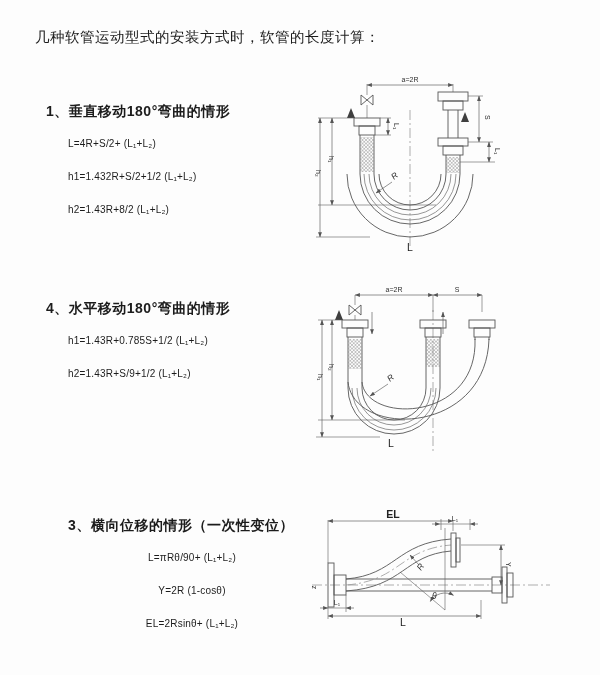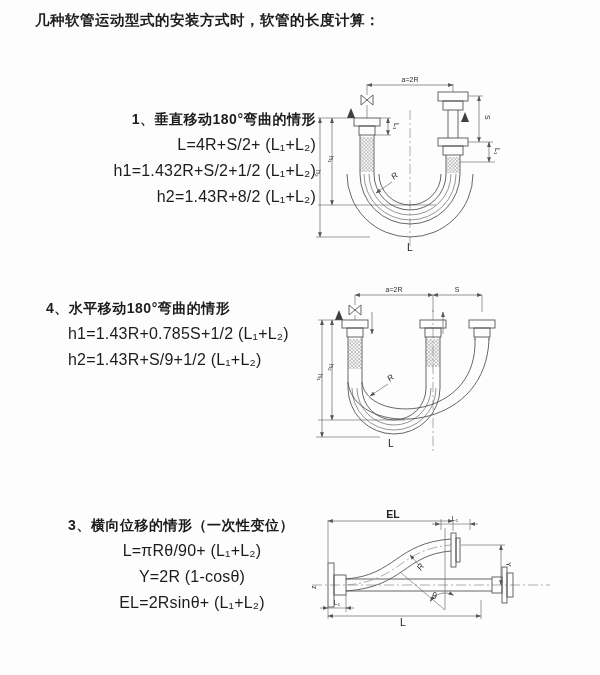--- a/index.html
+++ b/index.html
@@ -6,27 +6,27 @@
   body{
     width:600px;height:675px;
     background:#fdfdfd;
     font-family:"Liberation Sans","DejaVu Sans",sans-serif;
     color:#1c1c1c;
     position:relative;
     overflow:hidden;
   }
   .page{position:absolute;inset:0;}
   .title{
-    position:absolute;left:35px;top:11px;
-    font-size:14.5px;font-weight:700;letter-spacing:.5px;
+    position:absolute;left:35px;top:28px;
+    font-size:14.5px;font-weight:400;letter-spacing:.5px;
   }
   .sec{position:absolute;left:46px;width:270px;}
   .heading{font-size:14px;font-weight:700;letter-spacing:.5px;}
-  .formula{font-size:16px;margin:6px 0 0 22px;line-height:20px;letter-spacing:.2px;}
-  #sec1{top:111px;text-align:right;}
+  .formula{font-size:10px;margin:13px 0 0 22px;line-height:20px;letter-spacing:.2px;}
+  #sec1{top:103px;}
   #sec2{top:300px;}
   #sec3{top:517px;text-align:center;}
   svg{position:absolute;overflow:visible;}
   #d1{left:310px;top:70px;}
   #d2{left:310px;top:282px;}
   #d3{left:300px;top:505px;}
   .ln{stroke:#565656;stroke-width:0.9;fill:none;}
   .thin{stroke:#5f5f5f;stroke-width:0.6;fill:none;}
   .mid{stroke:#6a6a6a;stroke-width:0.7;fill:none;}
   .cl{stroke:#8b8b8b;stroke-width:0.7;fill:none;stroke-dasharray:10 3 2 3;}

